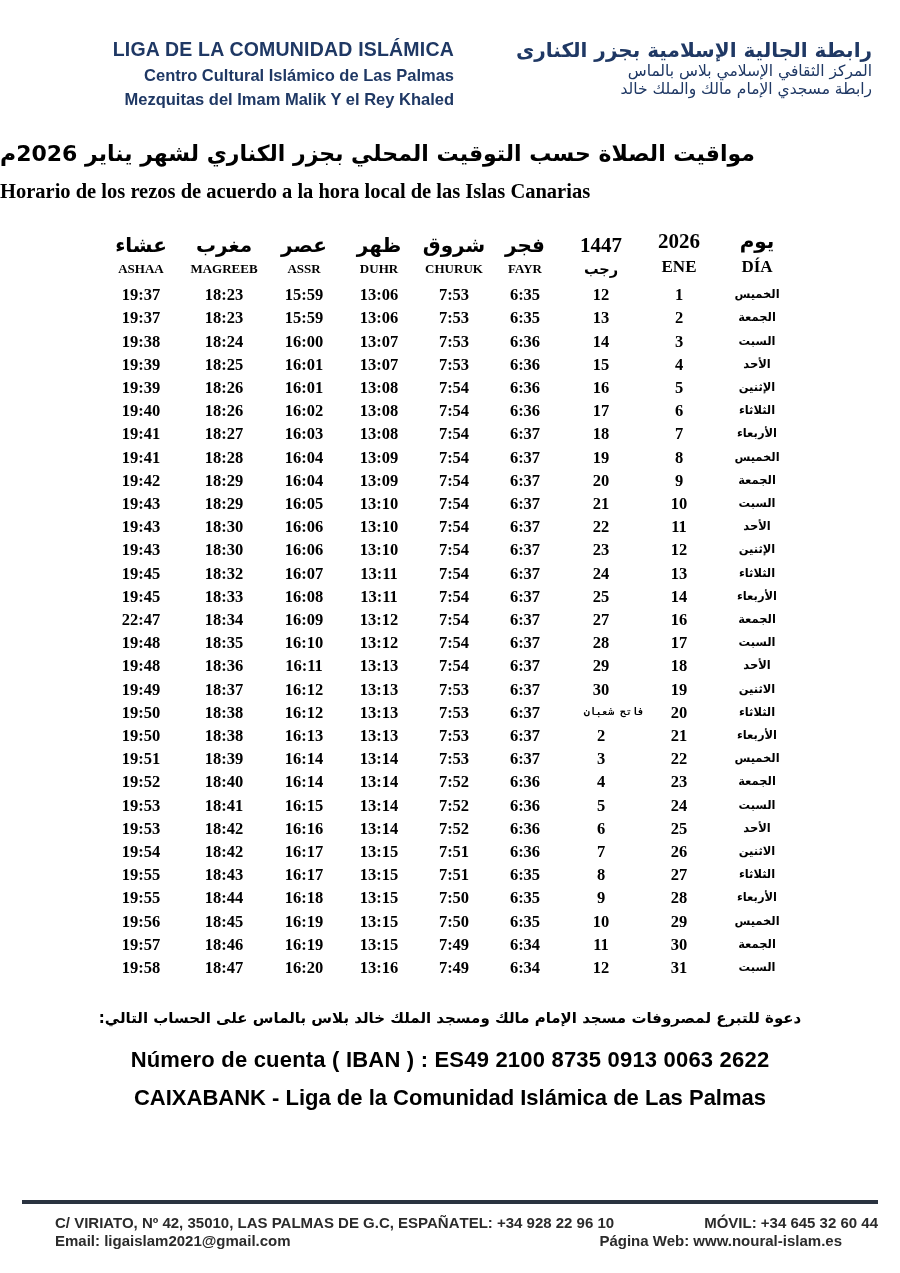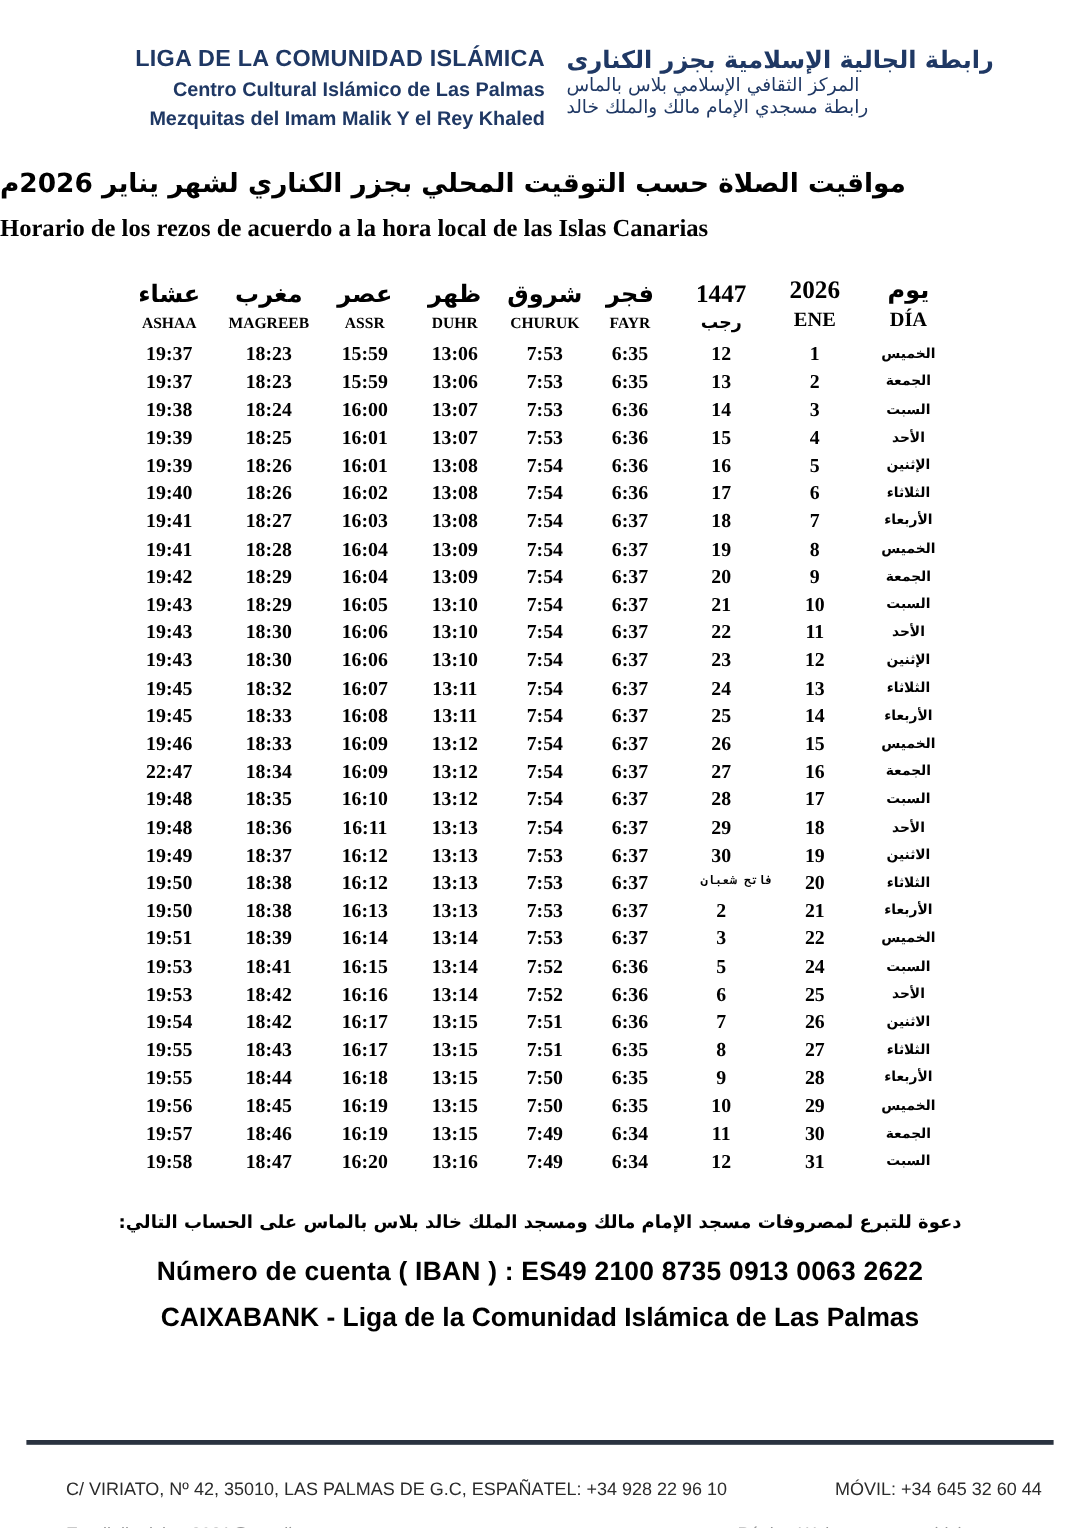--- a/index.html
+++ b/index.html
@@ -4,21 +4,21 @@
 <style>
   * { margin: 0; padding: 0; box-sizing: border-box; }
   html, body { width: 900px; height: 1273px; background: #ffffff; overflow: hidden; }
   body { font-family: "Liberation Sans", sans-serif; color: #000; position: relative; }
 
   
   .letterhead { display: flex; justify-content: space-between; padding: 38px 28px 0 34px; }
   .lh-left { width: 420px; text-align: right; color: #1f3864; }
   .lh-left .l1 { font-size: 19.5px; font-weight: bold; letter-spacing: .2px; }
   .lh-left .l2, .lh-left .l3 { font-size: 16.5px; font-weight: bold; margin-top: 5px; }
-  .lh-right { width: 400px; text-align: left; color: #1f3864; direction: rtl; font-family: "DejaVu Sans", sans-serif; }
+  .lh-right { width: 400px; text-align: right; color: #1f3864; direction: rtl; font-family: "DejaVu Sans", sans-serif; }
   .lh-right .l1 { font-size: 20px; font-weight: bold; }
   .lh-right .l2, .lh-right .l3 { font-size: 15.5px; margin-top: 0; }
 
   
   .title-ar { text-align: left; direction: rtl; font-family: "DejaVu Sans", sans-serif;
               font-weight: bold; font-size: 22px; margin-top: 32px; }
   .subtitle { font-family: "Liberation Serif", serif;
               font-weight: bold; font-size: 20.5px; margin-top: 14px; }
 
   
@@ -39,21 +39,21 @@
 
   
   .donate-ar { text-align: center; direction: rtl; font-family: "DejaVu Sans", sans-serif;
                font-weight: bold; font-size: 15px; margin-top: 30px; }
   .iban { text-align: center; font-weight: bold; font-size: 22px; margin-top: 20px; letter-spacing: .2px; }
   .bank { text-align: center; font-weight: bold; font-size: 22px; margin-top: 12px; }
 
   
   .rule { position: absolute; left: 22px; right: 22px; top: 1200px; height: 4px; background: #2a3340; }
   .contact { position: absolute; left: 55px; right: 58px; top: 1213px; font-size: 15px; color: #2b2b2b; }
-  .c-row { display: flex; justify-content: space-between; margin-top: 20px; }
+  .c-row { display: flex; justify-content: space-between; margin-top: 1px; font-weight: bold; }
   .c-row span { white-space: nowrap; }
   .c-row .mid { margin-left: auto; margin-right: 90px; }
 </style>
 </head>
 <body>
 
 <div class="letterhead">
   <div class="lh-left">
     <div class="l1">LIGA DE LA COMUNIDAD ISLÁMICA</div>
     <div class="l2">Centro Cultural Islámico de Las Palmas</div>
@@ -270,31 +270,20 @@
         <td>18:33</td>
         <td>16:08</td>
         <td>13:11</td>
         <td>7:54</td>
         <td>6:37</td>
         <td>25</td>
         <td>14</td>
         <td>الأربعاء</td>
       </tr>
       <tr>
-        <td>19:46</td>
-        <td>18:33</td>
-        <td>16:09</td>
-        <td>13:12</td>
-        <td>7:54</td>
-        <td>6:37</td>
-        <td>26</td>
-        <td>15</td>
-        <td>الخميس</td>
-      </tr>
-      <tr>
         <td>22:47</td>
         <td>18:34</td>
         <td>16:09</td>
         <td>13:12</td>
         <td>7:54</td>
         <td>6:37</td>
         <td>27</td>
         <td>16</td>
         <td>الجمعة</td>
       </tr>
@@ -356,20 +345,31 @@
       <tr>
         <td>19:51</td>
         <td>18:39</td>
         <td>16:14</td>
         <td>13:14</td>
         <td>7:53</td>
         <td>6:37</td>
         <td>3</td>
         <td>22</td>
         <td>الخميس</td>
+      </tr>
+      <tr>
+        <td>19:52</td>
+        <td>18:40</td>
+        <td>16:14</td>
+        <td>13:14</td>
+        <td>7:52</td>
+        <td>6:36</td>
+        <td>4</td>
+        <td>23</td>
+        <td>الجمعة</td>
       </tr>
       <tr>
         <td>19:53</td>
         <td>18:41</td>
         <td>16:15</td>
         <td>13:14</td>
         <td>7:52</td>
         <td>6:36</td>
         <td>5</td>
         <td>24</td>

